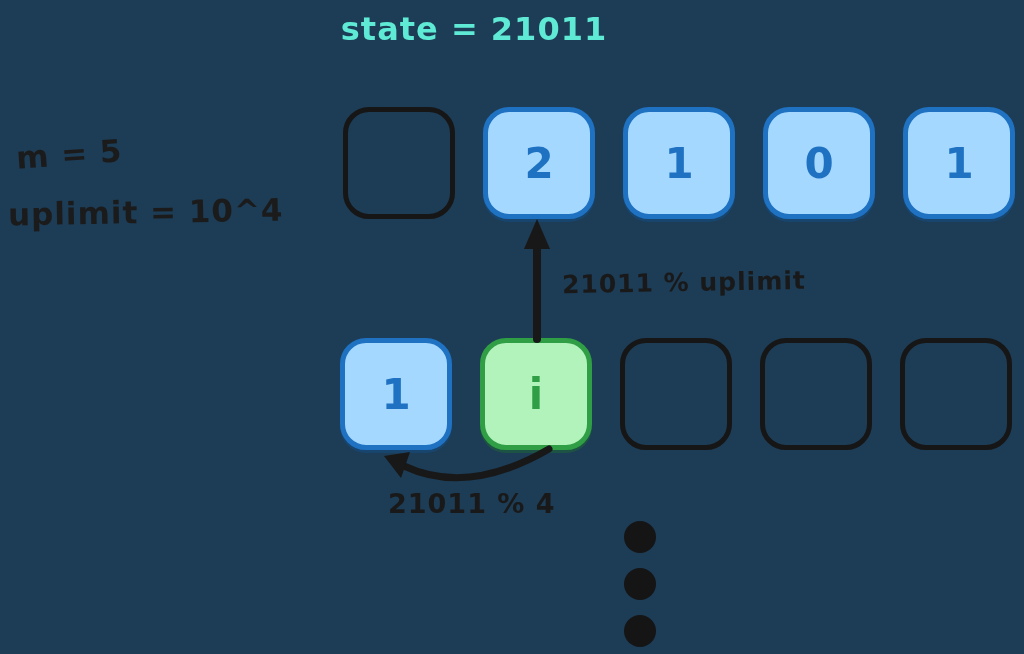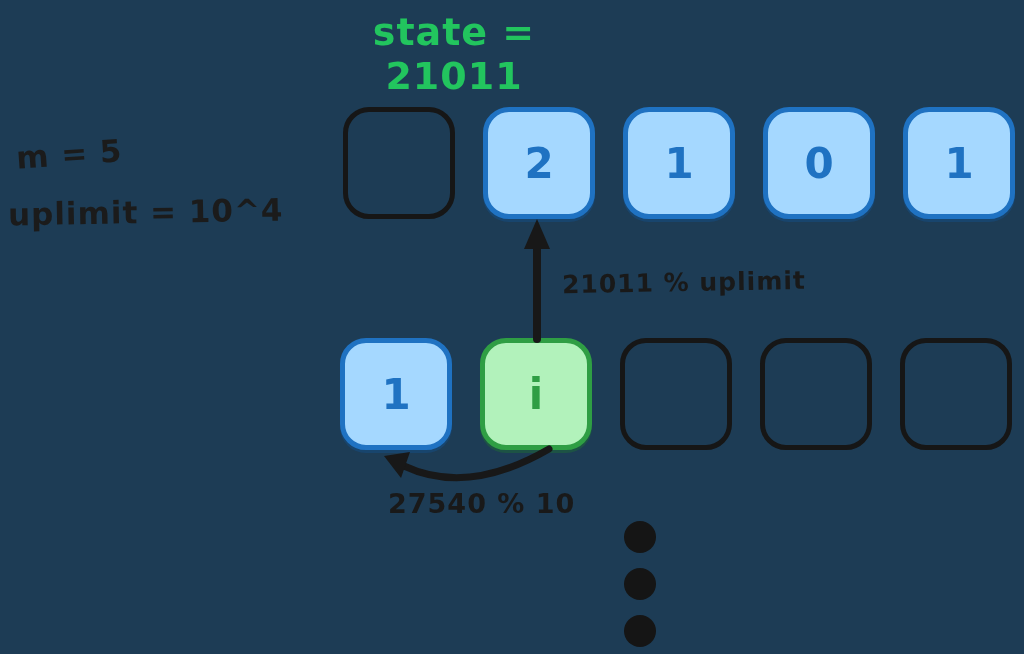--- a/index.html
+++ b/index.html
@@ -10,28 +10,28 @@
   .canvas {
     position: relative;
     width: 1024px;
     height: 654px;
     background: #1d3c55;
     overflow: hidden;
     font-family: "DejaVu Sans", sans-serif;
   }
   .title {
     position: absolute;
-    left: 304px;
+    left: 324px;
     top: 10px;
     width: 300px;
     text-align: center;
-    font-size: 38px;
+    font-size: 32px;
     font-weight: bold;
     letter-spacing: 1px;
-    color: #22c55e;
+    color: #5eead4;
   }
   .var-line {
     position: absolute;
     font-size: 31px;
     font-weight: bold;
     color: #1b1b1b;
     letter-spacing: 1px;
     white-space: nowrap;
   }
   .var-m {
@@ -167,19 +167,19 @@
       <polygon points="537,219 524,249 550,249" fill="#181818"></polygon>
     </g>
 
     <g>
       <path d="M 549 449 Q 468 496 404 466" fill="none" stroke="#181818" stroke-width="7" stroke-linecap="round"></path>
       <polygon points="384,456 410,452 401,478" fill="#181818"></polygon>
     </g>
   </svg>
 
   <div class="arrow-label label-uplimit">21011 % uplimit</div>
-  <div class="arrow-label label-mod10">27540 % 10</div>
+  <div class="arrow-label label-mod10">21011 % 4</div>
 
   <div class="dot dot-1"></div>
   <div class="dot dot-2"></div>
   <div class="dot dot-3"></div>
 
 </div>
 
 </body></html>

